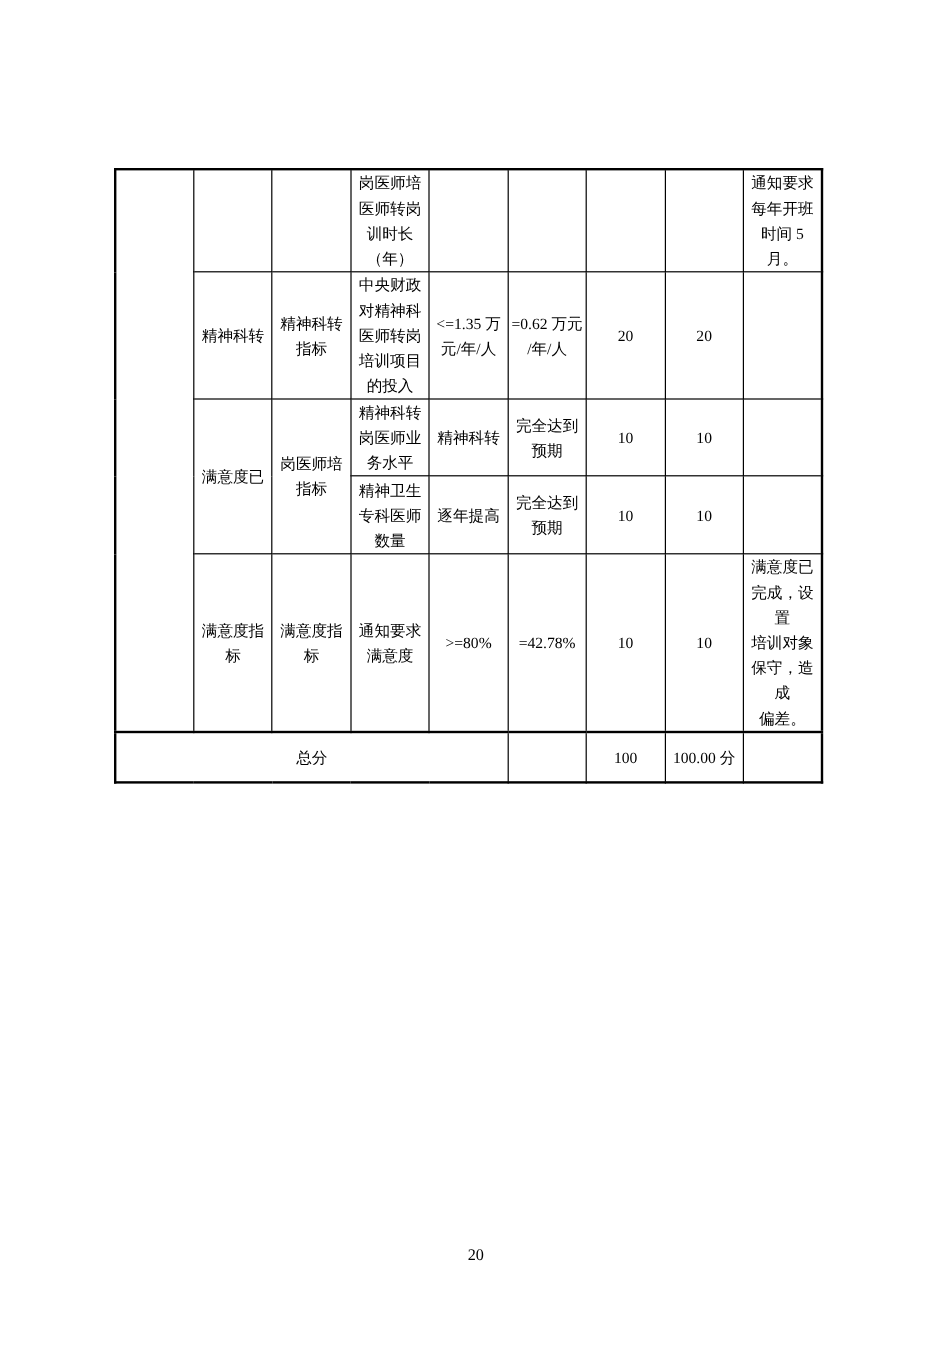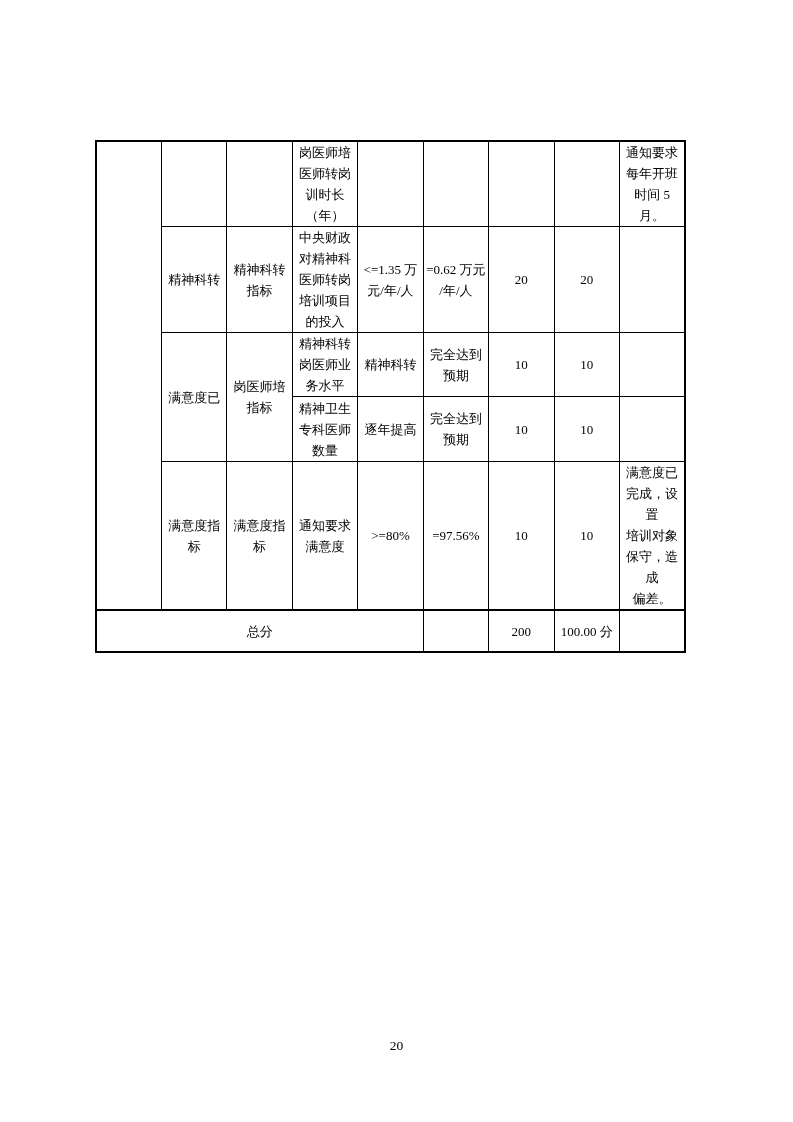--- a/index.html
+++ b/index.html
@@ -127,33 +127,33 @@
         <td></td>
       </tr>
       <tr class="r5">
         <td>满意度指
 标</td>
         <td>满意度指
 标</td>
         <td>通知要求
 满意度</td>
         <td>&gt;=80%</td>
-        <td>=97.56%</td>
+        <td>=42.78%</td>
         <td>10</td>
         <td>10</td>
         <td>满意度已
 完成，设置
 培训对象
 保守，造成
 偏差。</td>
       </tr>
       <tr class="r6 total-row">
         <td colspan="5">总分</td>
         <td></td>
-        <td>200</td>
+        <td>100</td>
         <td>100.00 分</td>
         <td></td>
       </tr>
     </tbody>
   </table>
 </div>
 
 <div class="page-footer">20</div>
 
 </body></html>

